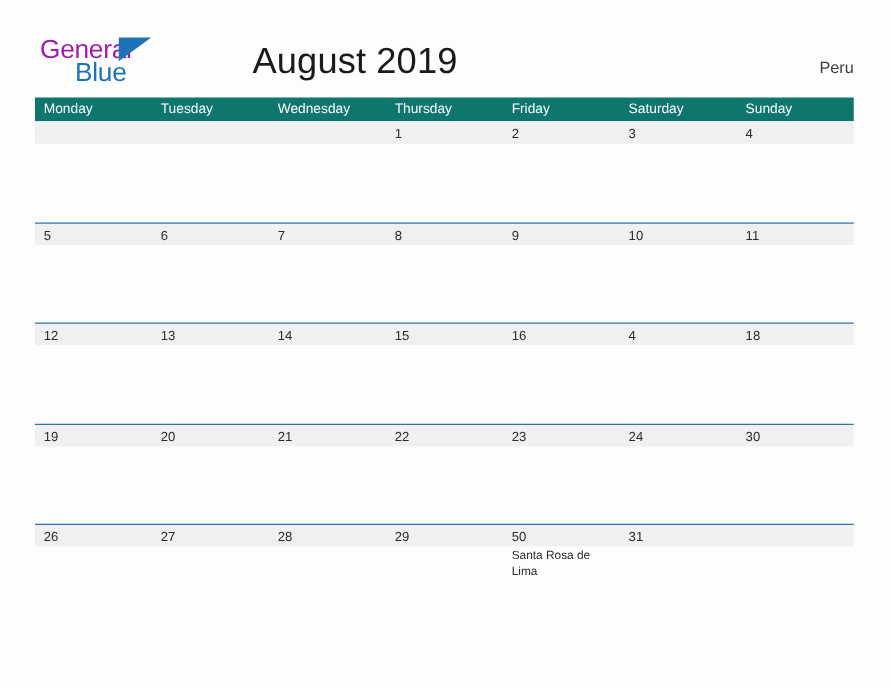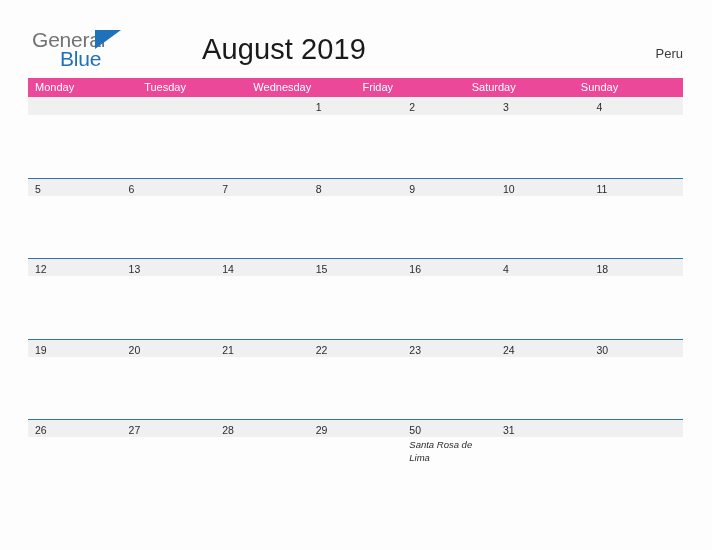--- a/index.html
+++ b/index.html
@@ -39,21 +39,21 @@
     width: 180px;
     height: 44px;
     user-select: none;
   }
   .logo-general {
     position: absolute;
     left: 0;
     top: 0;
     font-size: 21px;
     letter-spacing: -0.2px;
-    color: #737373;
+    color: #a21caf;
     font-family: "Liberation Sans", sans-serif;
   }
   .logo-blue {
     position: absolute;
     left: 28px;
     top: 19px;
     font-size: 21px;
     letter-spacing: -0.2px;
     color: #2072b8;
     font-family: "Liberation Sans", sans-serif;
@@ -95,21 +95,21 @@
     position: absolute;
     left: 28px;
     top: 78px;
     width: 655px;
   }
 
   .weekday-row {
     display: flex;
     width: 100%;
     height: 19px;
-    background: #ec4899;
+    background: #0f766e;
   }
   .weekday-cell {
     flex: 1 1 0;
     color: #ffffff;
     font-size: 11px;
     line-height: 19px;
     padding-left: 7px;
     box-sizing: border-box;
     white-space: nowrap;
     overflow: hidden;
@@ -129,21 +129,20 @@
     box-sizing: border-box;
   }
   .week-row.first .date-band {
     border-top: none;
   }
   .week-row .body-band {
     display: flex;
     width: 100%;
     height: 62px;
     background: transparent;
-    font-style: italic;
   }
 
   .day-cell {
     flex: 1 1 0;
     box-sizing: border-box;
     padding-left: 7px;
     overflow: hidden;
   }
   .day-num {
     font-size: 10.5px;
@@ -183,20 +182,21 @@
 
     <div class="locale-label">Peru</div>
   </div>
 
   <div class="calendar">
 
     <div class="weekday-row">
       <div class="weekday-cell">Monday</div>
       <div class="weekday-cell">Tuesday</div>
       <div class="weekday-cell">Wednesday</div>
+      <div class="weekday-cell">Thursday</div>
       <div class="weekday-cell">Friday</div>
       <div class="weekday-cell">Saturday</div>
       <div class="weekday-cell">Sunday</div>
     </div>
 
     <div class="week-row first">
       <div class="date-band">
         <div class="day-cell"><span class="day-num"></span></div>
         <div class="day-cell"><span class="day-num"></span></div>
         <div class="day-cell"><span class="day-num"></span></div>

